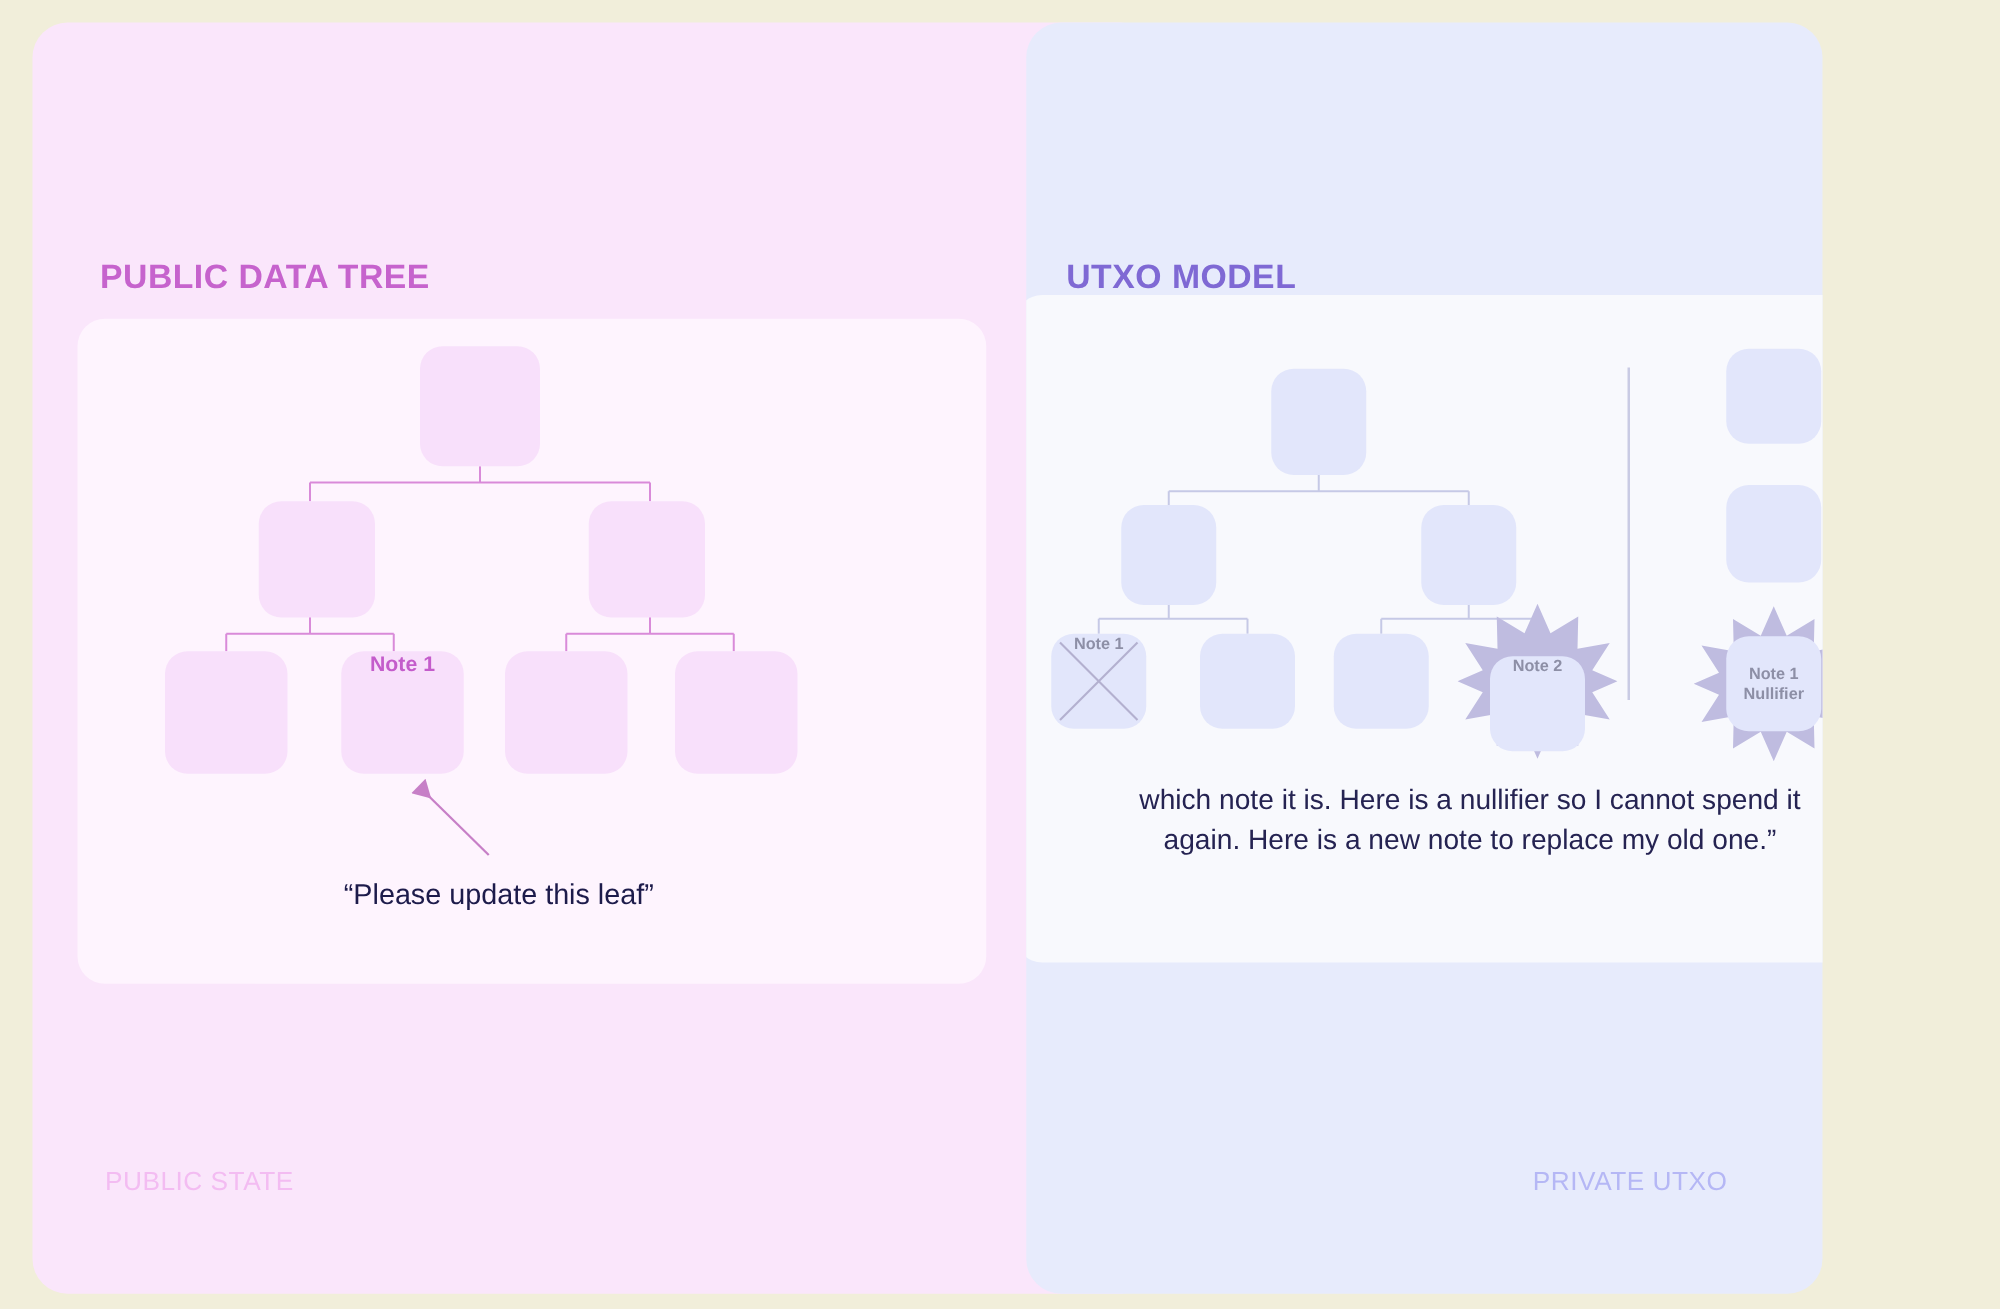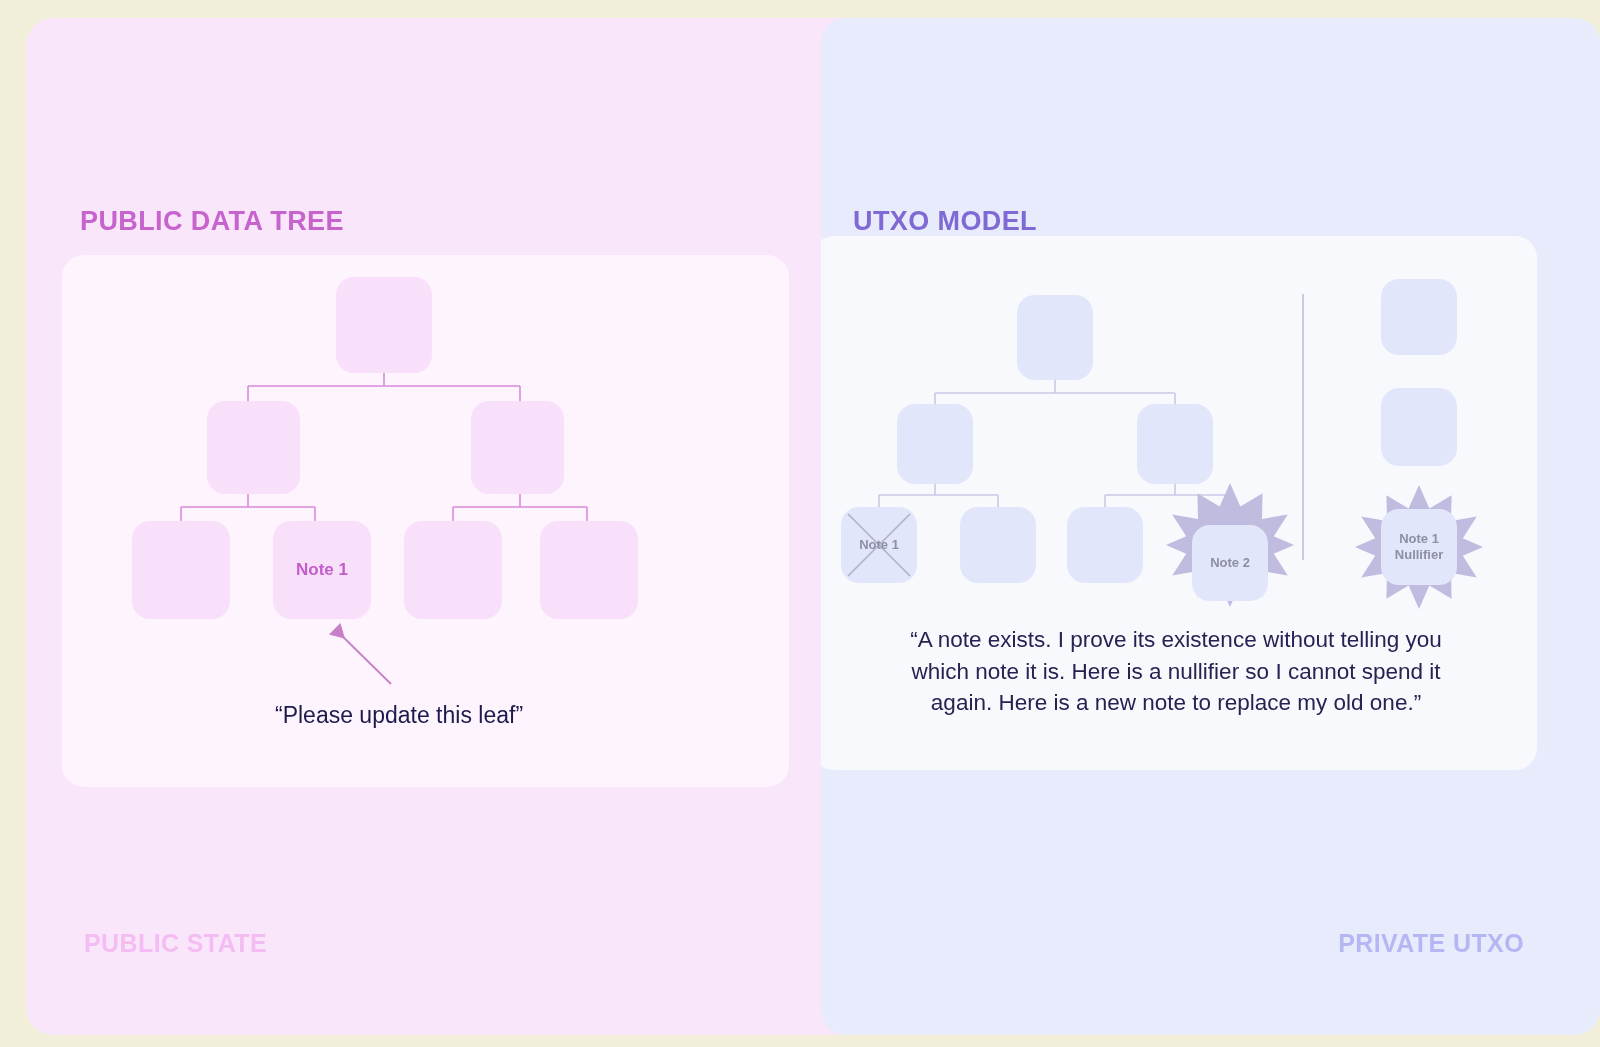--- a/index.html
+++ b/index.html
@@ -30,41 +30,40 @@
     left: 26px;
     top: 18px;
     width: 898px;
     height: 1017px;
     background: #fae6fb;
   }
 
   .panel-private {
     left: 821px;
     top: 18px;
-    width: 779px;
+    width: 637px;
     height: 1017px;
     background: #e7ebfc;
-    border-radius: 25px;
   }
 
   
   .panel-heading {
     position: absolute;
     font-size: 27px;
     font-weight: bold;
     letter-spacing: 0.4px;
   }
   .panel-heading.public  { left: 54px; top: 188px; color: #c663cd; }
   .panel-heading.private { left: 32px; top: 188px; color: #7f69d4; }
 
   
   .panel-footer {
     position: absolute;
-    font-size: 25px;
-    font-weight: bold;
+    font-size: 21px;
+    font-weight: normal;
     letter-spacing: 0.4px;
     bottom: 77px;
   }
   .panel-footer.public  { left: 58px;  color: #f3bcf2; }
   .panel-footer.private { right: 76px; color: #b5b7f5; }
 
   
   .card {
     position: absolute;
     border-radius: 22px;
@@ -82,21 +81,20 @@
     width: 725px;
     height: 534px;
     background: #f8f9fd;
   }
 
   
   .node {
     position: absolute;
     border-radius: 18px;
     display: flex;
-    align-items: center;
     justify-content: center;
     text-align: center;
     line-height: 1.25;
   }
 
   .node-pink {
     background: #f8e0fb;
   }
   .node-blue {
     background: #e2e6fb;
@@ -315,21 +313,20 @@
 
     <svg class="burst" style="left:534px; top:465px;" width="128" height="128">
       <polygon fill="#bfbce0" points="64,2 74.4,25.6 96.6,12.2 96,38 121.8,33.4 107.8,55.2 128,64 107.8,72.8 121.8,94.6 96,90 96.6,115.8 74.4,102.4 64,126 53.6,102.4 31.4,115.8 32,90 6.2,94.6 20.2,72.8 0,64 20.2,55.2 6.2,33.4 32,38 31.4,12.2 53.6,25.6"></polygon>
     </svg>
     <div class="node node-blue" style="left:560px; top:491px; width:76px; height:76px; z-index:2; flex-direction:column;">
       <span class="node-label-blue">Note 1</span>
       <span class="node-label-blue">Nullifier</span>
     </div>
 
     <div class="quote" style="left:57px; top:606px; width:596px;">
-      <div>“A note exists. I prove its existence without telling you</div>
       <div>which note it is. Here is a nullifier so I cannot spend it</div>
       <div>again. Here is a new note to replace my old one.”</div>
     </div>
 
     <div class="panel-footer private">PRIVATE UTXO</div>
   </div>
 
 </div>
 
 </body></html>

